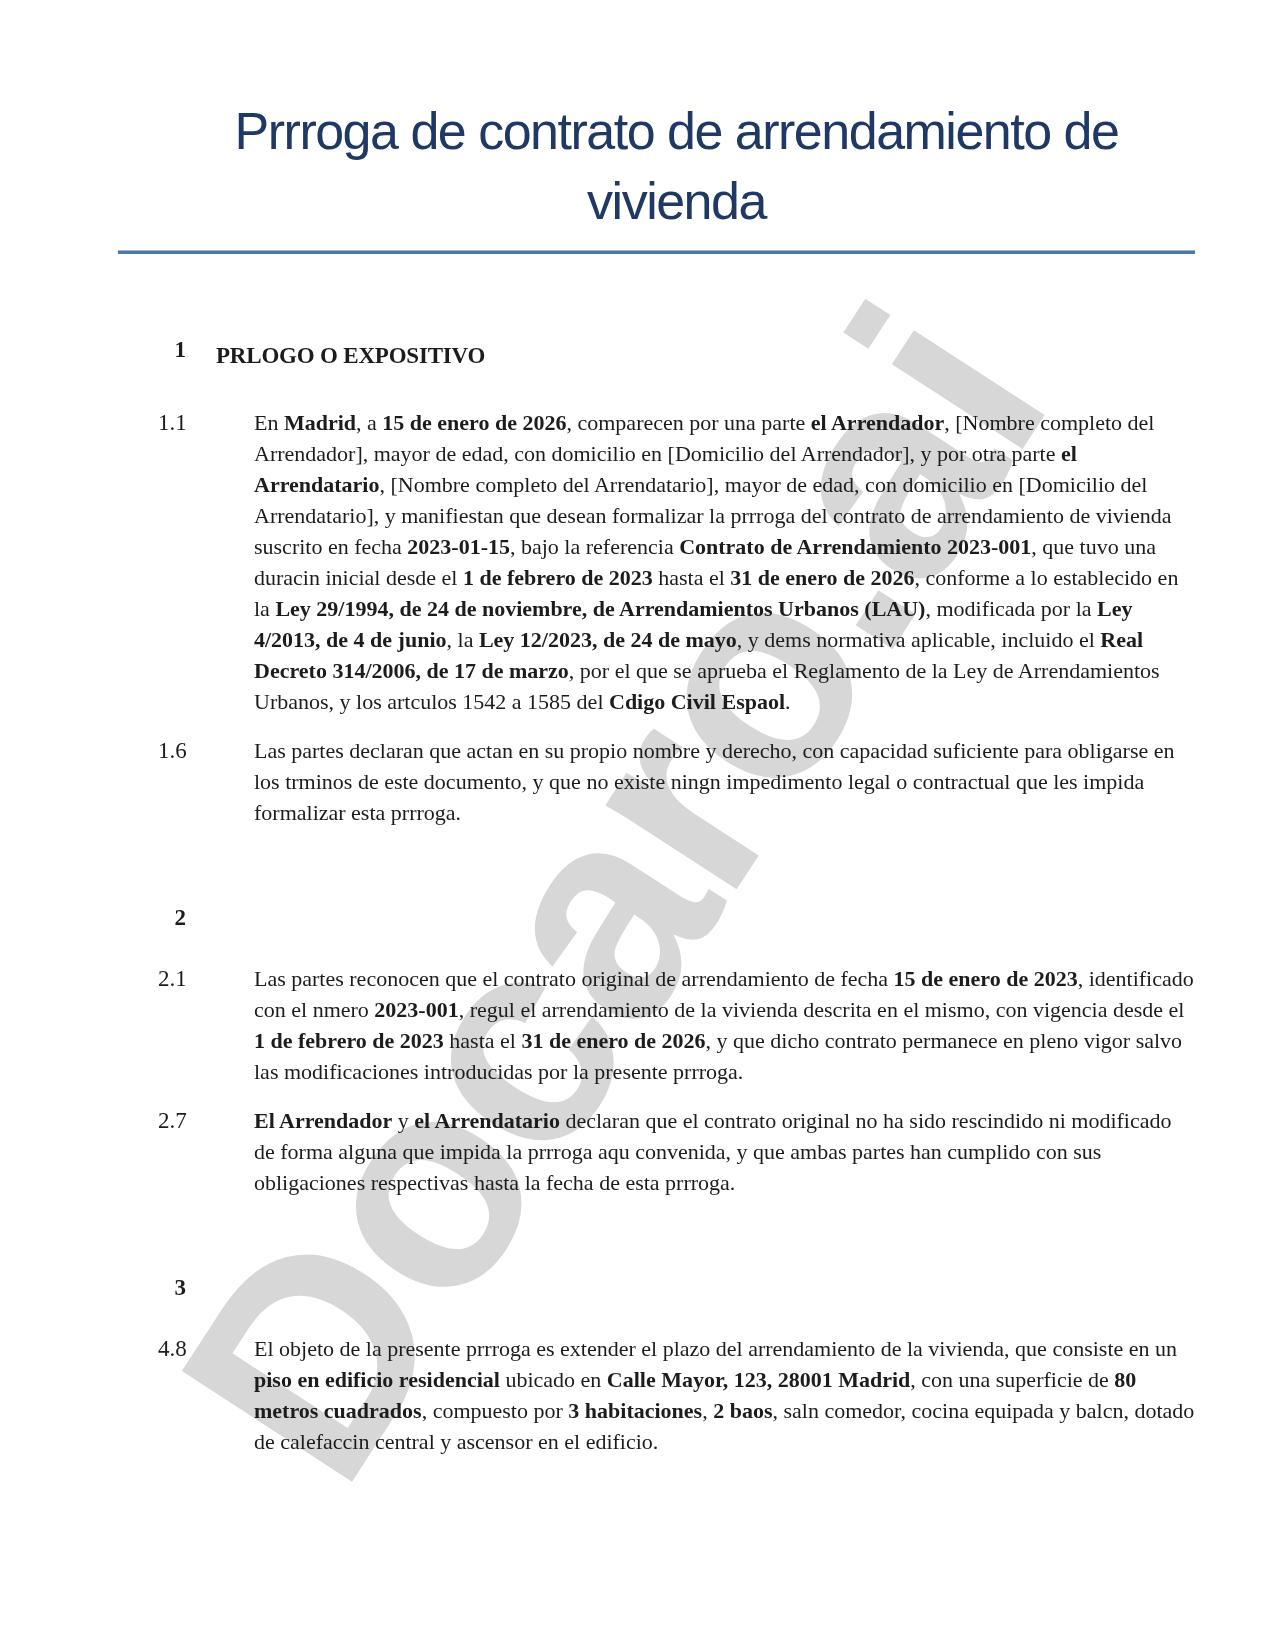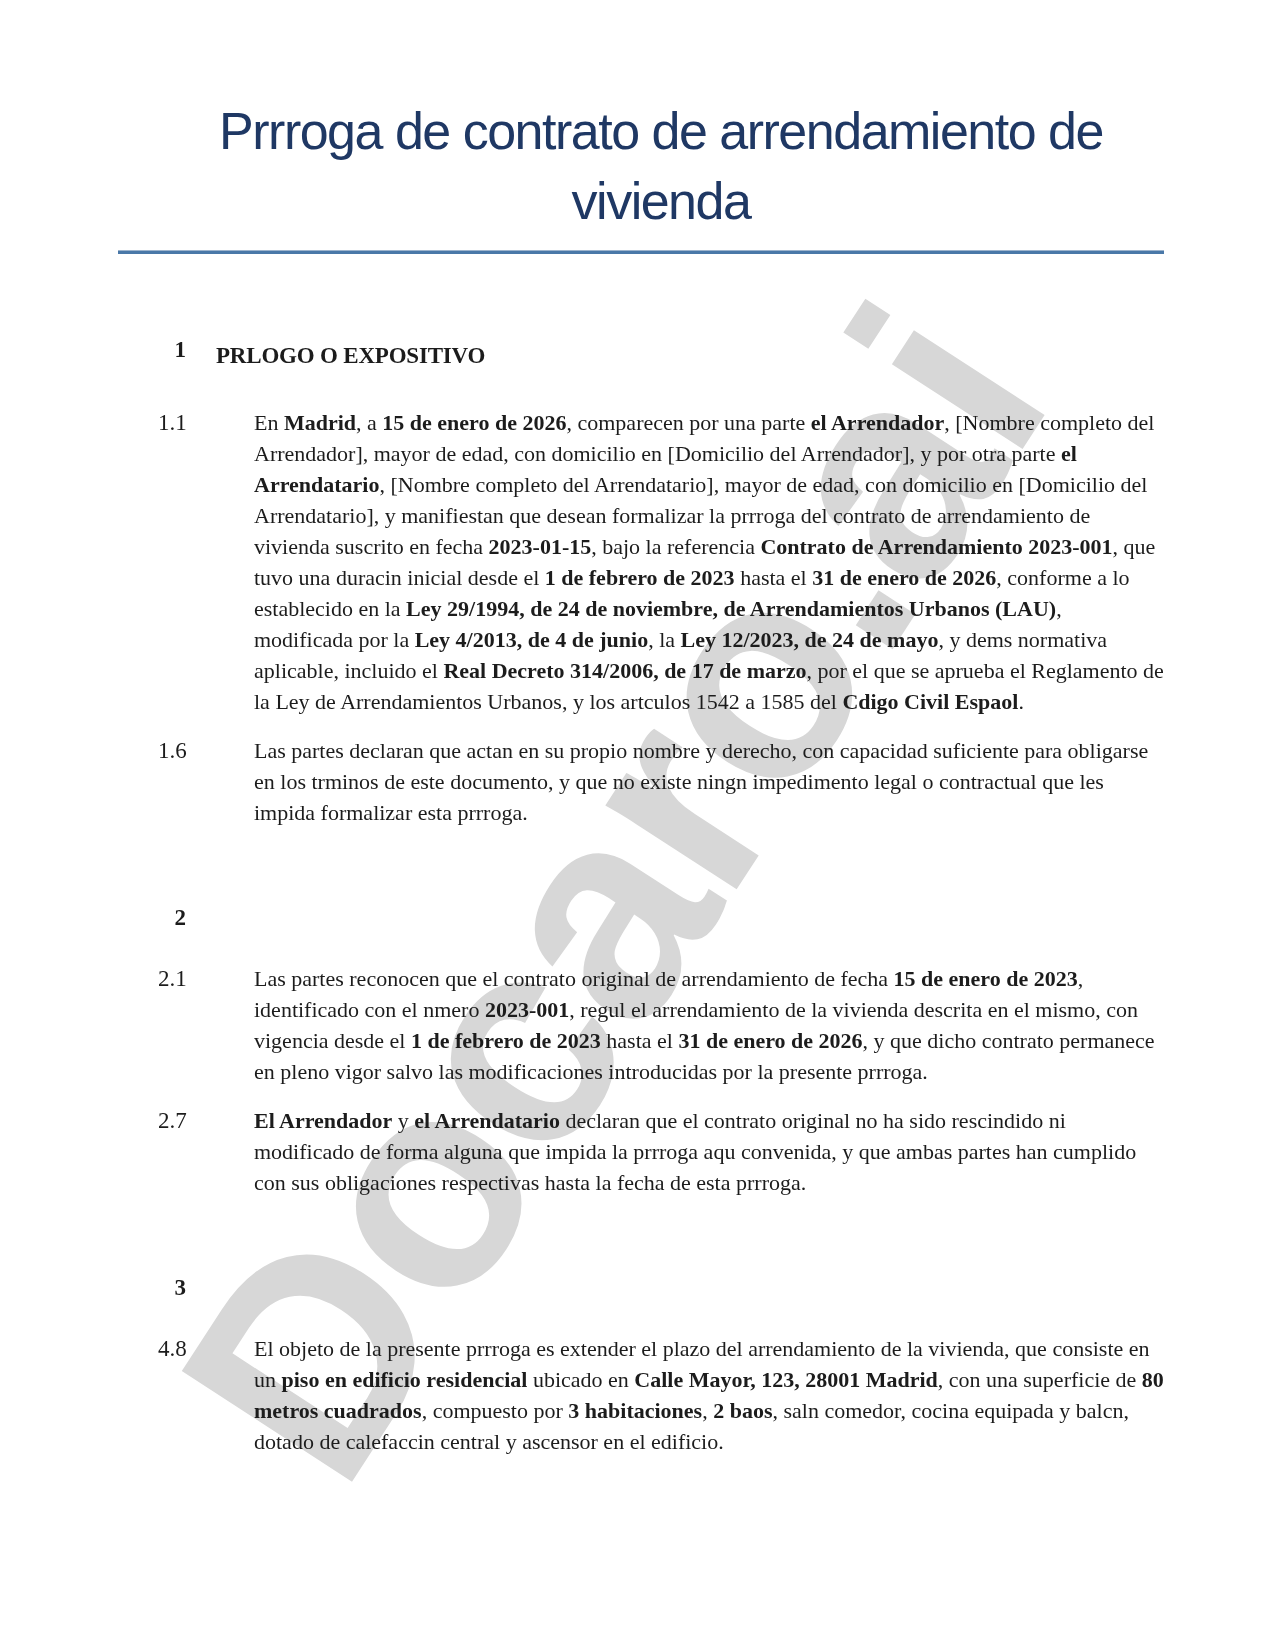--- a/index.html
+++ b/index.html
@@ -30,21 +30,21 @@
     font-size: 295px;
     letter-spacing: -4px;
     color: var(--wm-color);
     white-space: nowrap;
     z-index: 0;
     user-select: none;
   }
   .content {
     position: relative;
     z-index: 1;
-    padding: 0 111px 0 158px;
+    padding: 0 80px 0 158px;
   }
   .doc-title {
     margin: 96px 0 0 0;
     font-family: "Liberation Sans", sans-serif;
     font-weight: 400;
     font-size: 52px;
     line-height: 70px;
     letter-spacing: -1.5px;
     color: var(--title-color);
     text-align: center;

